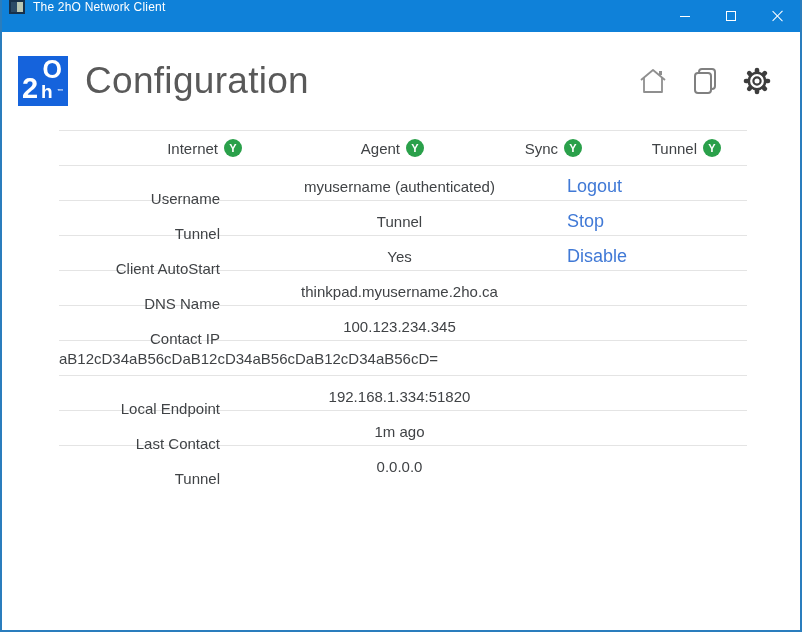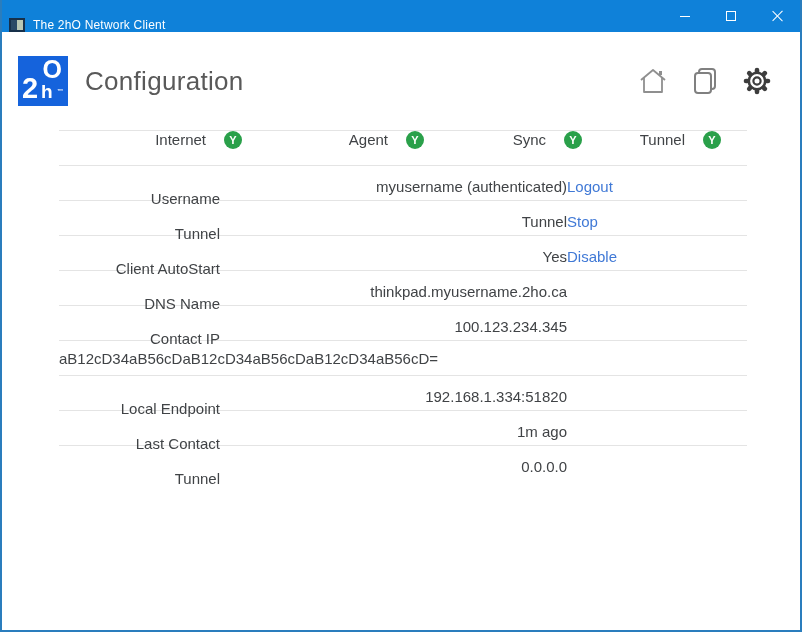--- a/index.html
+++ b/index.html
@@ -10,21 +10,21 @@
   }
   .window {
     width: 802px; height: 632px;
     border: 2px solid #2a7dbd; border-top: 0;
     background: #fff;
     display: flex; flex-direction: column;
   }
   
   .titlebar {
     height: 32px; background: #0f81d9; color: #fff;
-    display: flex; align-items: flex-end; flex-shrink: 0;
+    display: flex; align-items: flex-start; flex-shrink: 0;
   }
   .app-icon {
     width: 16px; height: 14px; margin-left: 7px; margin-right: 8px;
     border: 2px solid #17304a;
     background: linear-gradient(90deg, #2b4a66 0 50%, #b9c7b4 50% 100%);
   }
   .win-title { font-size: 12px; letter-spacing: .2px; }
   .win-controls { margin-left: auto; display: flex; height: 100%; }
   .win-btn {
     width: 46px; height: 100%; display: flex; align-items: center; justify-content: center;
@@ -46,49 +46,49 @@
   }
   .logo {
     width: 50px; height: 50px; background: #1563dc; position: relative;
     color: #fff; font-weight: bold; flex-shrink: 0;
   }
   .logo .l2 { position: absolute; left: 4px; bottom: 3px; font-size: 29px; line-height: 1; }
   .logo .lh { position: absolute; left: 23px; bottom: 5px; font-size: 19px; line-height: 1; }
   .logo .lo { position: absolute; right: 6px; top: 1px; font-size: 25px; line-height: 1; }
   .logo .ltm { position: absolute; right: 5px; bottom: 12px; font-size: 6px; line-height: 1; }
   .page-title {
-    font-size: 26px; color: #595959; margin-left: 17px; font-weight: 400;
+    font-size: 37px; color: #595959; margin-left: 17px; font-weight: 400;
     letter-spacing: .3px;
     text-align: center;
   }
   .header-actions { margin-left: auto; display: flex; align-items: center; gap: 16px; }
   .hbtn { width: 36px; height: 36px; display: flex; align-items: center; justify-content: center; cursor: default; }
   
   .table { margin: 0 57px; width: 688px; }
   .srow {
     display: grid; grid-template-columns: 183px 182px 158px 1fr;
     height: 35px; border-top: 1px solid #e4e4e4;
   }
-  .scell { display: flex; justify-content: flex-end; gap: 18px; }
+  .scell { display: flex; align-items: center; justify-content: flex-end; gap: 6px; }
   .scell:last-child { padding-right: 26px; }
   .slabel { font-size: 15px; color: #404346; }
   .badge {
     width: 18px; height: 18px; border-radius: 50%; background: #2aa04a;
     color: #fff; font-size: 11px; font-weight: bold;
     display: flex; align-items: center; justify-content: center;
   }
   .row {
     display: grid; grid-template-columns: 173px 335px 1fr;
     height: 35px; align-items: center; border-top: 1px solid #e4e4e4;
     font-size: 15px; color: #404346;
   }
   .rlabel { text-align: right; padding-right: 12px; margin-top: 24px; }
-  .rvalue { text-align: right; white-space: nowrap; }
+  .rvalue { text-align: center; white-space: nowrap; }
   .raction a, a.rlink {
-    color: #4079d6; text-decoration: none; font-size: 15px; cursor: pointer;
+    color: #4079d6; text-decoration: none; font-size: 18px; cursor: pointer;
   }
 </style>
 </head>
 <body>
 
 <div class="window">
 
   <div class="titlebar">
     <span class="app-icon"></span>
     <span class="win-title">The 2hO Network Client</span>

